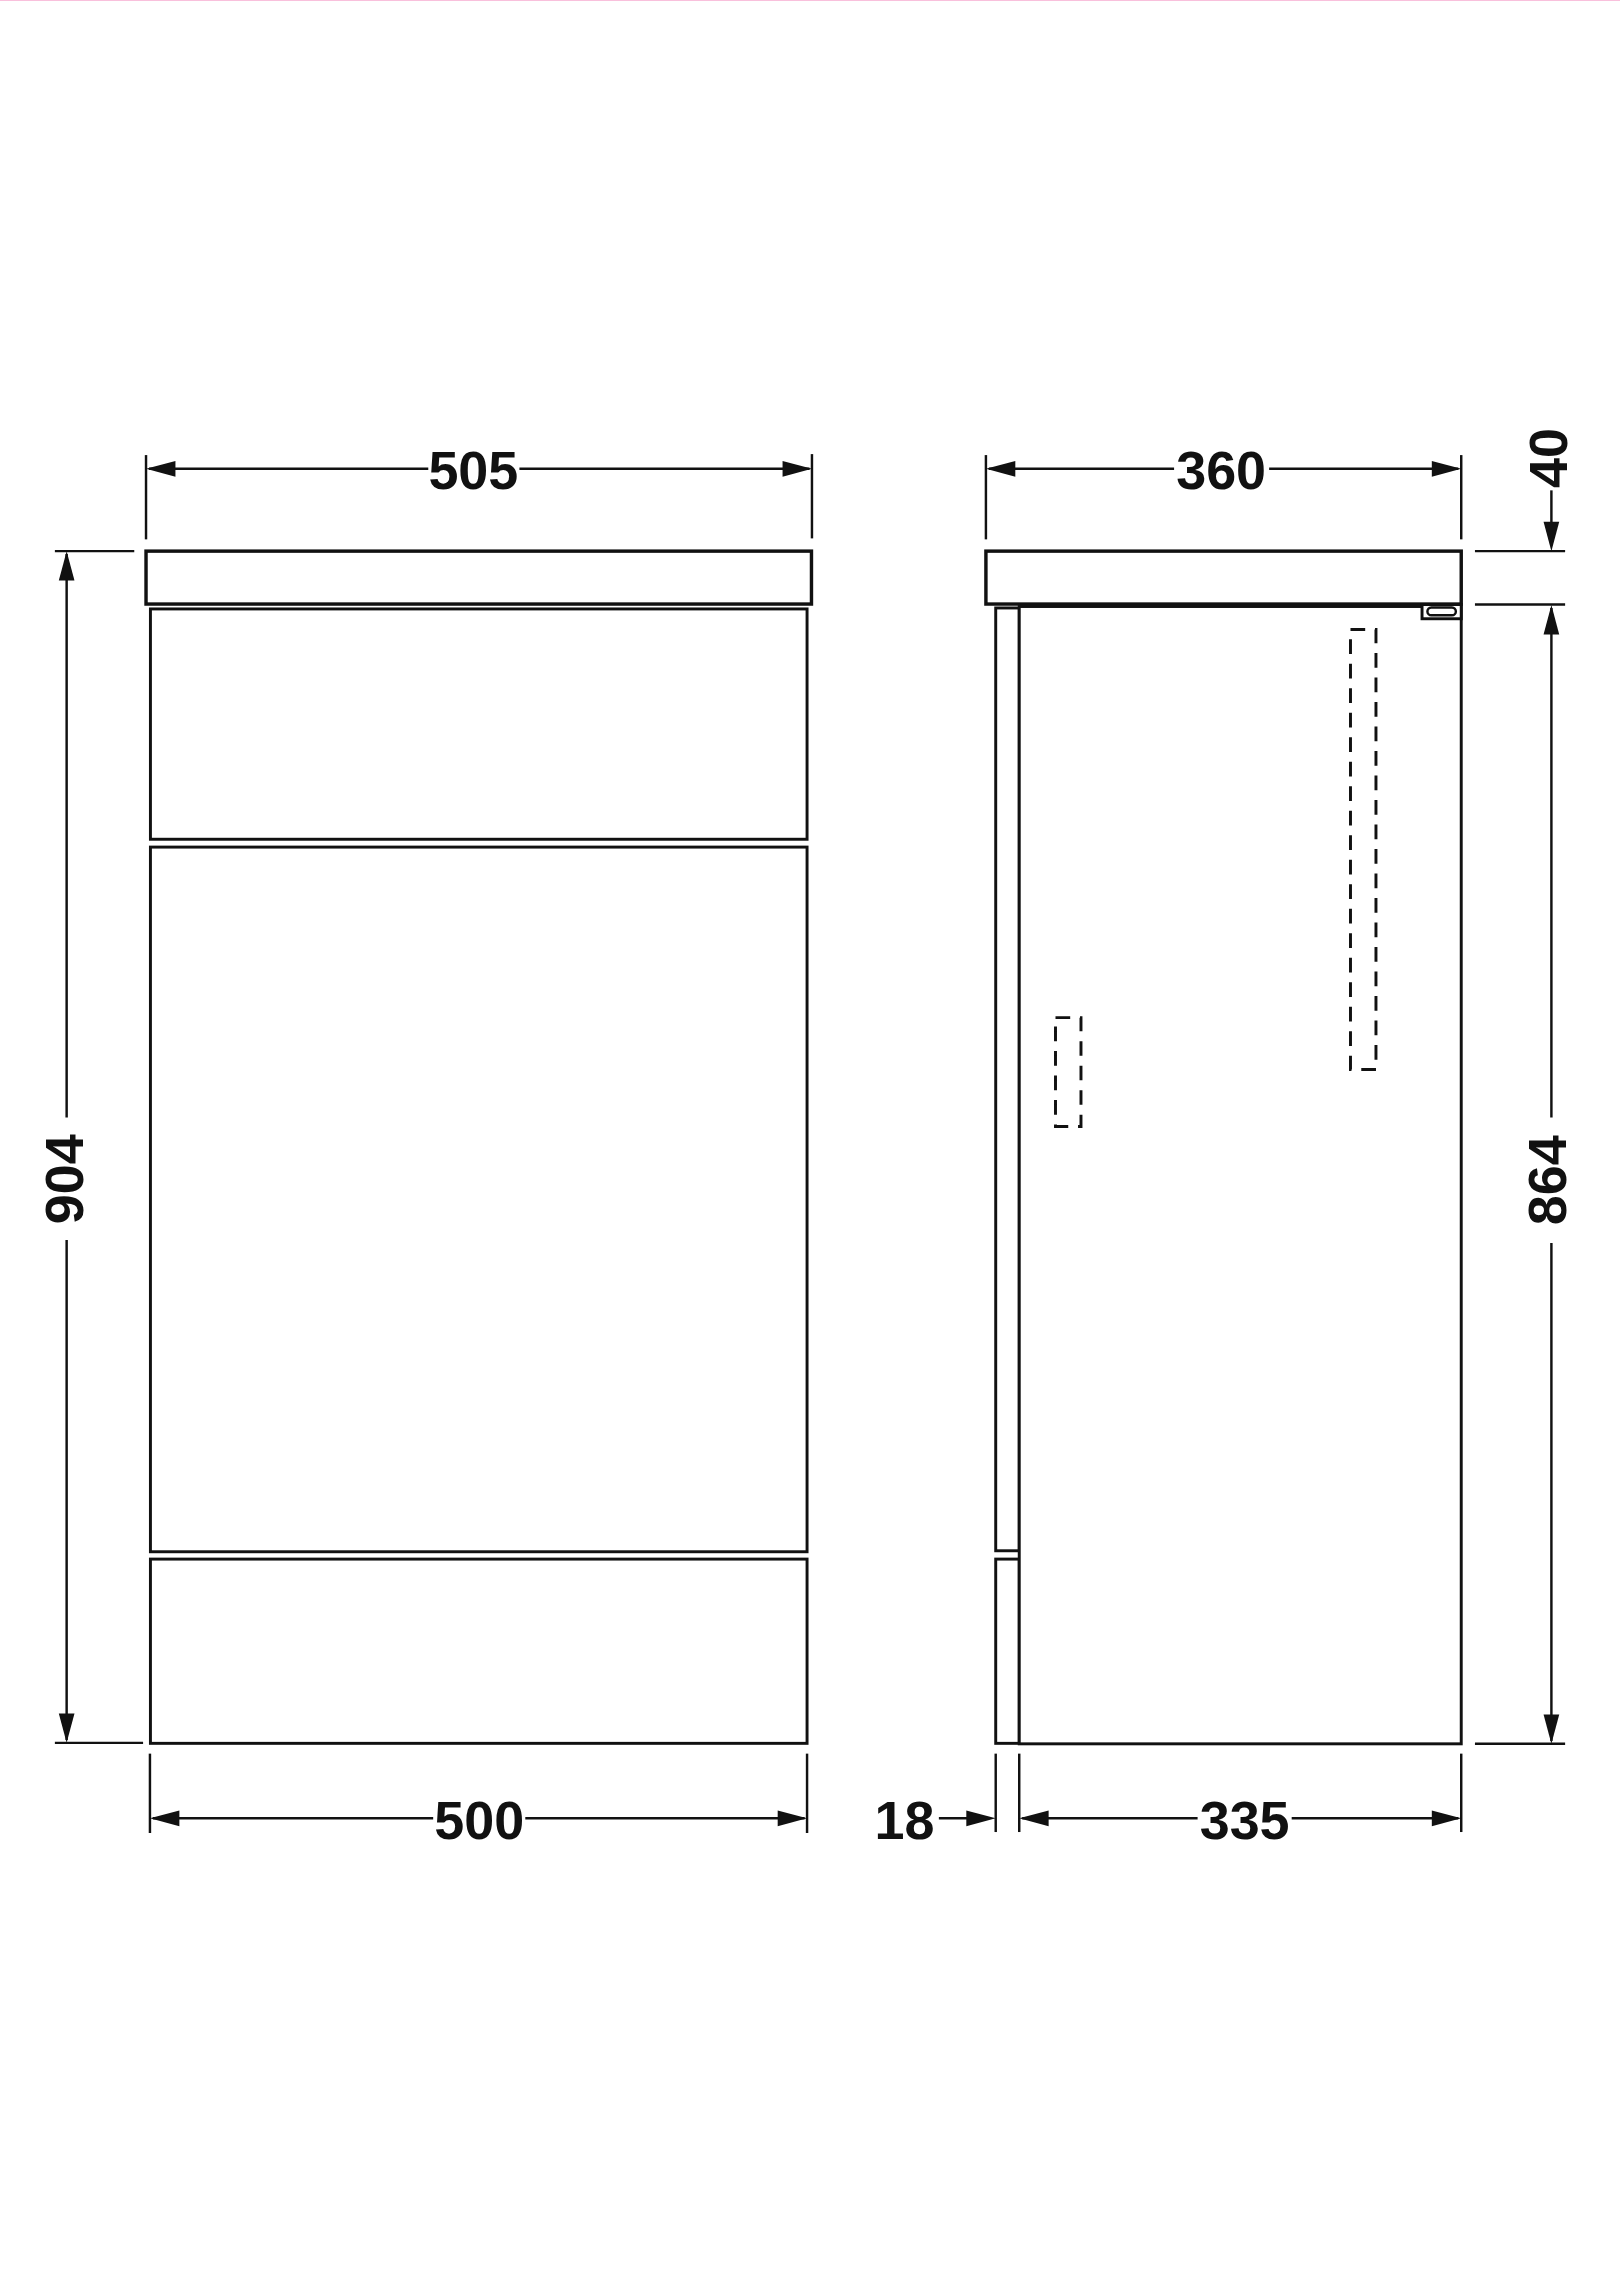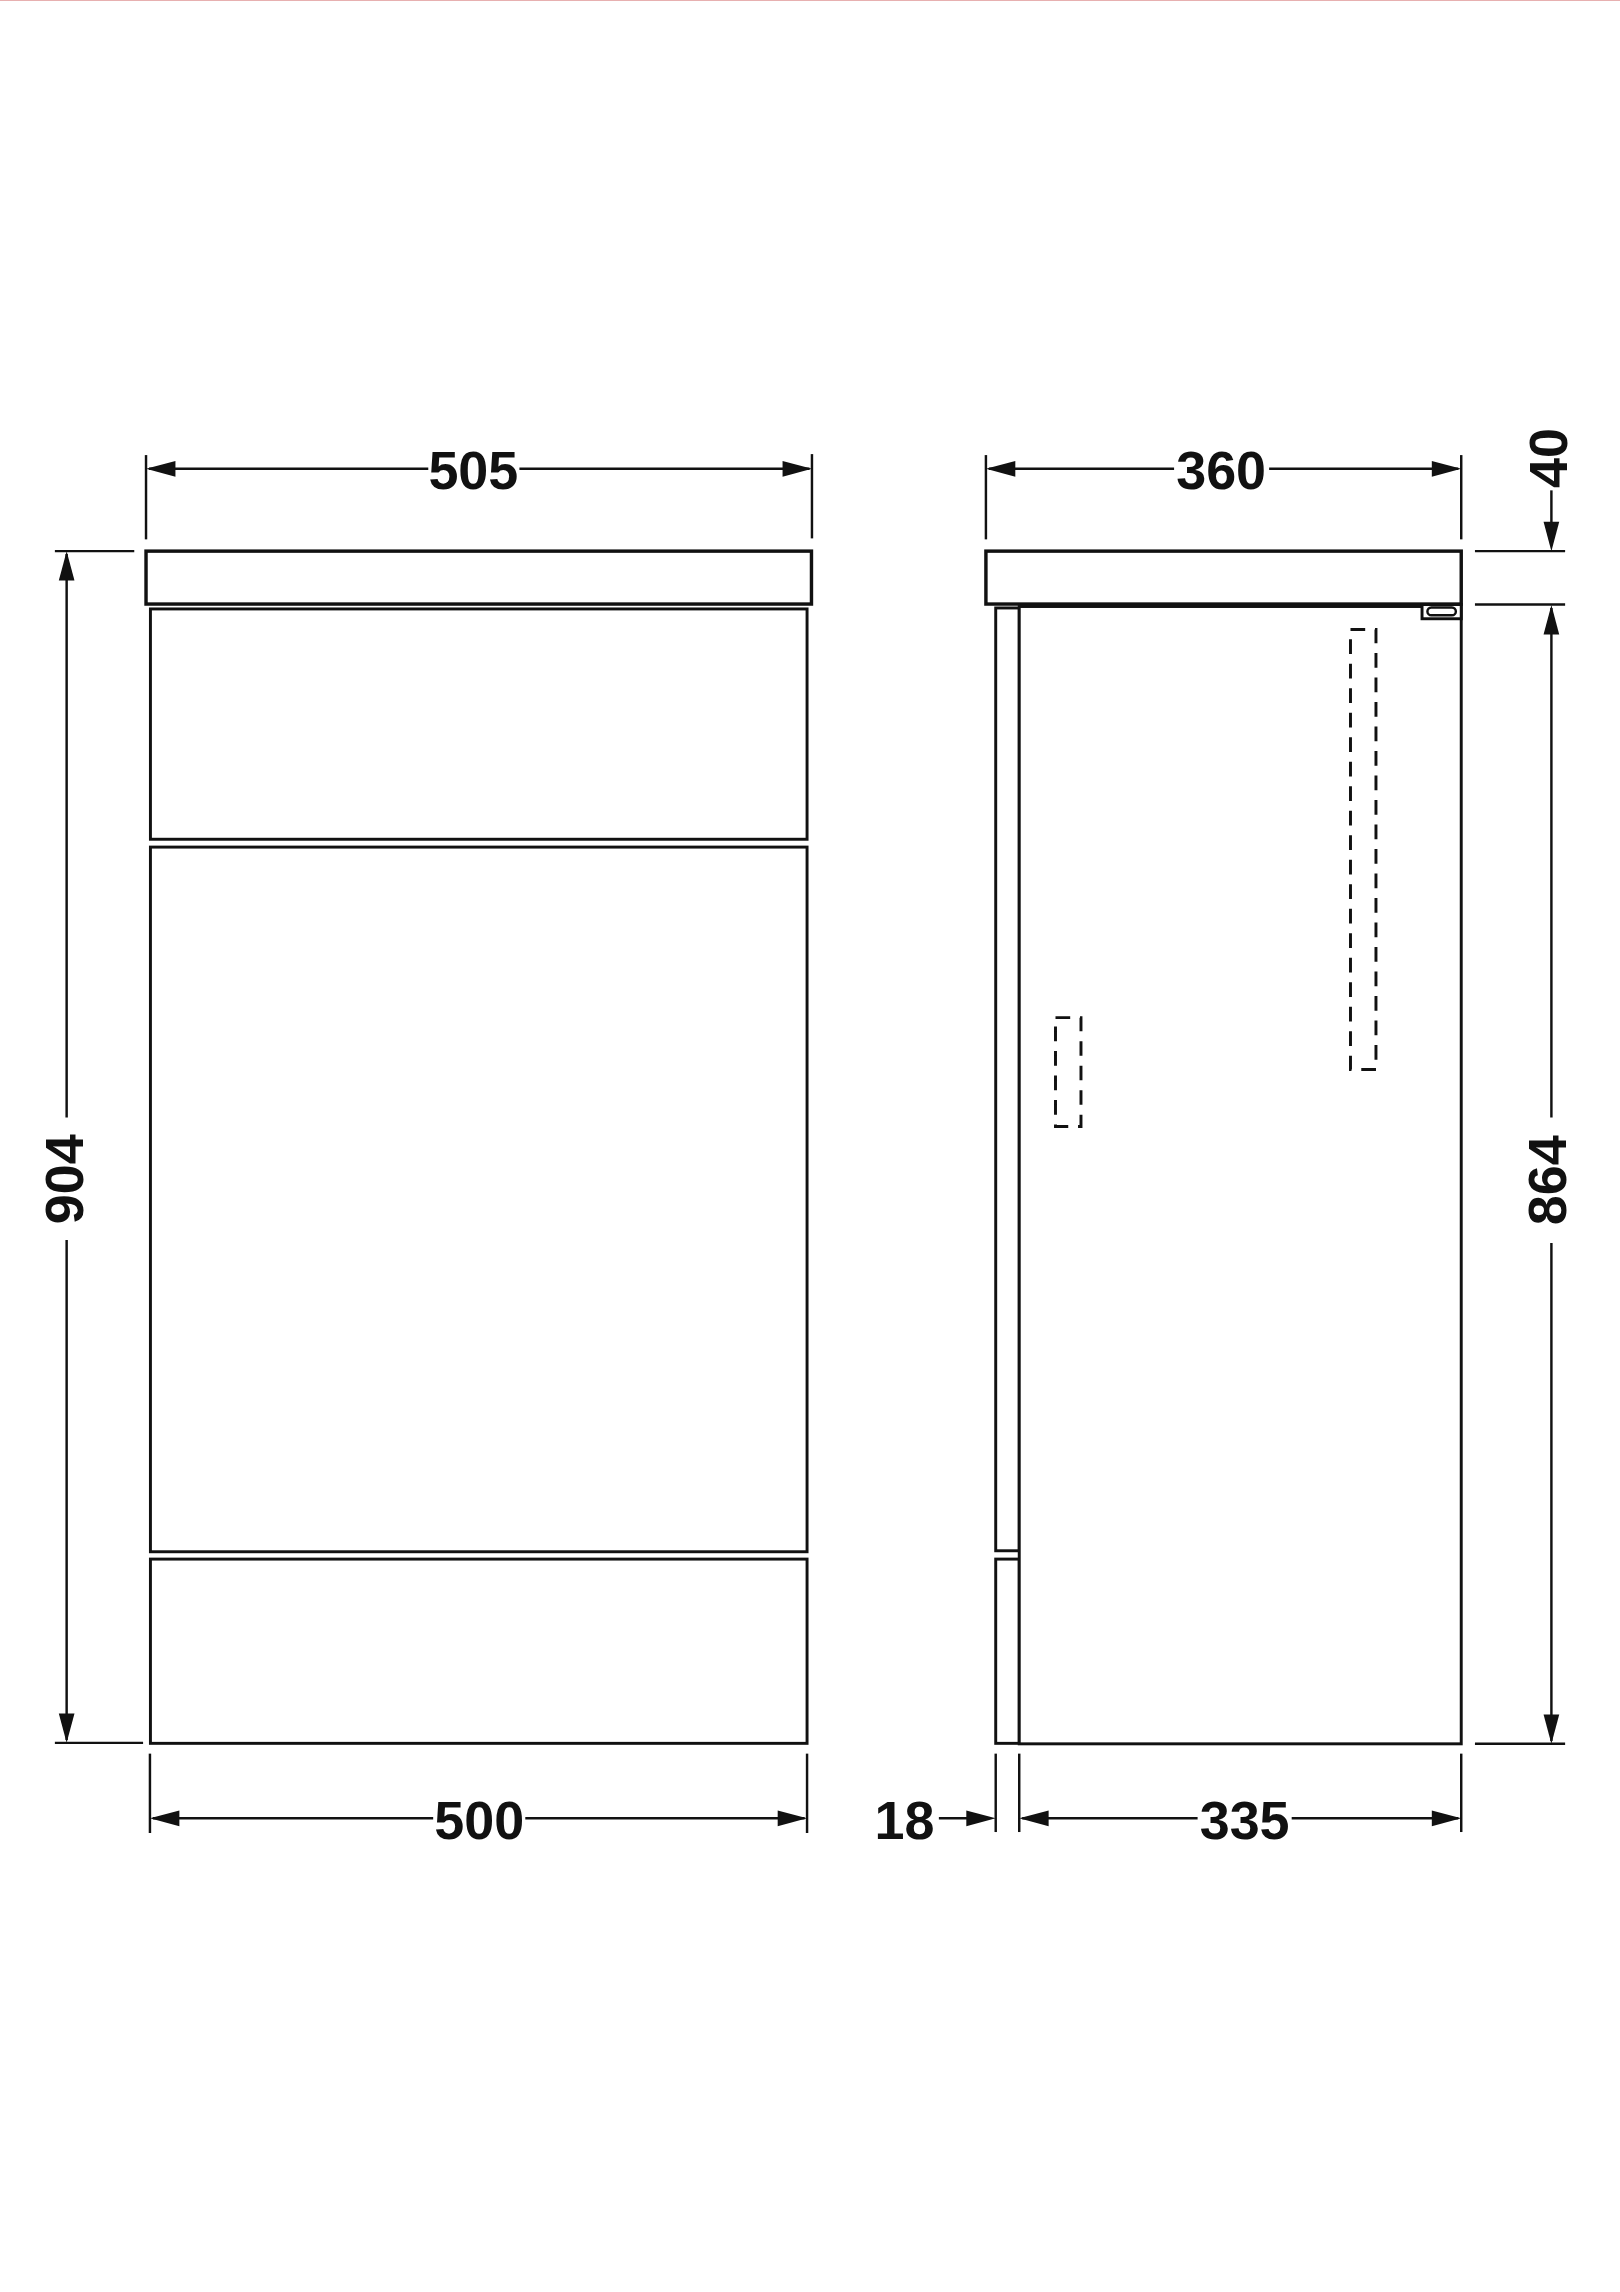--- a/index.html
+++ b/index.html
@@ -1,19 +1,19 @@
 <!DOCTYPE html>
 <html><head>
 <meta charset="utf-8">
 <style>
   html,body{margin:0;padding:0;background:#fff;}
   .canvas{
     position:relative;
     width:1620px;height:2293px;
-    background:#b91c1c;
+    background:#ec4899;
     font-family:"Liberation Sans", sans-serif;
   }
   svg{position:absolute;inset:0;display:block;}
   .outline{fill:#ffffff;stroke:#111111;stroke-width:3.5;}
   .panel{fill:#ffffff;stroke:#111111;stroke-width:3;}
   .hidden-line{fill:none;stroke:#111111;stroke-width:3;stroke-dasharray:15 10;}
   .dim{stroke:#111111;stroke-width:2.5;fill:none;}
   .arrow{fill:#111111;stroke:none;}
   .dimtext{
     font-family:"Liberation Sans", sans-serif;

